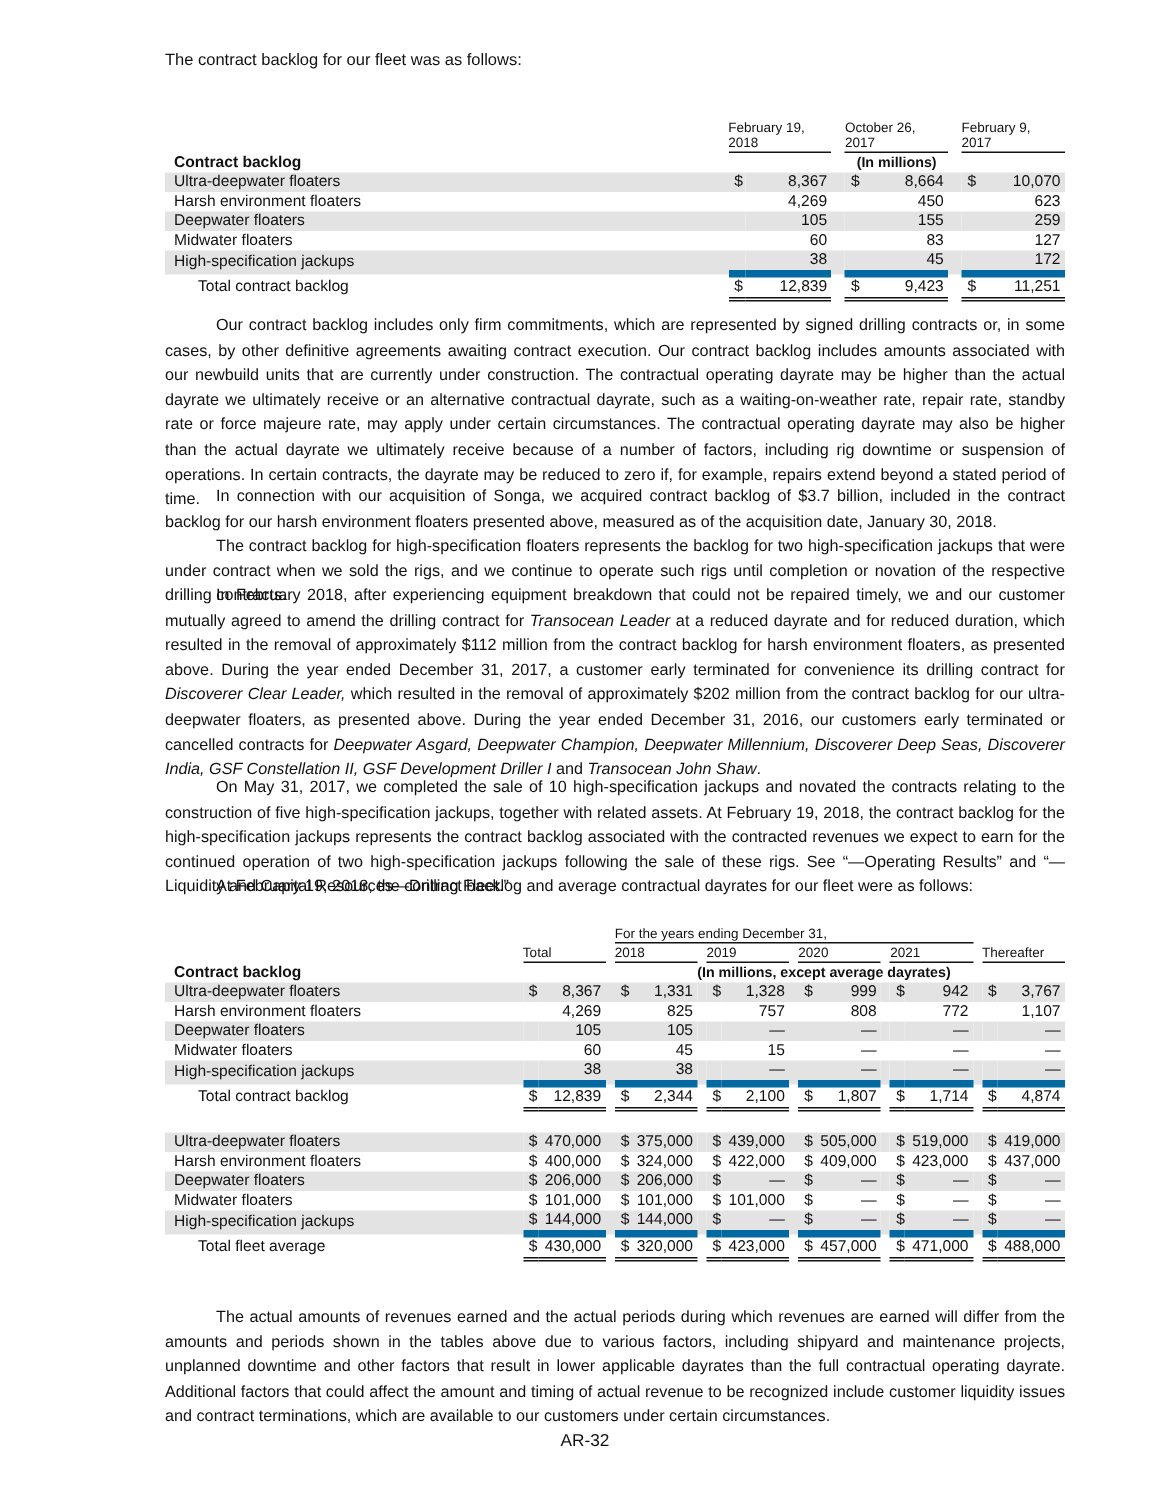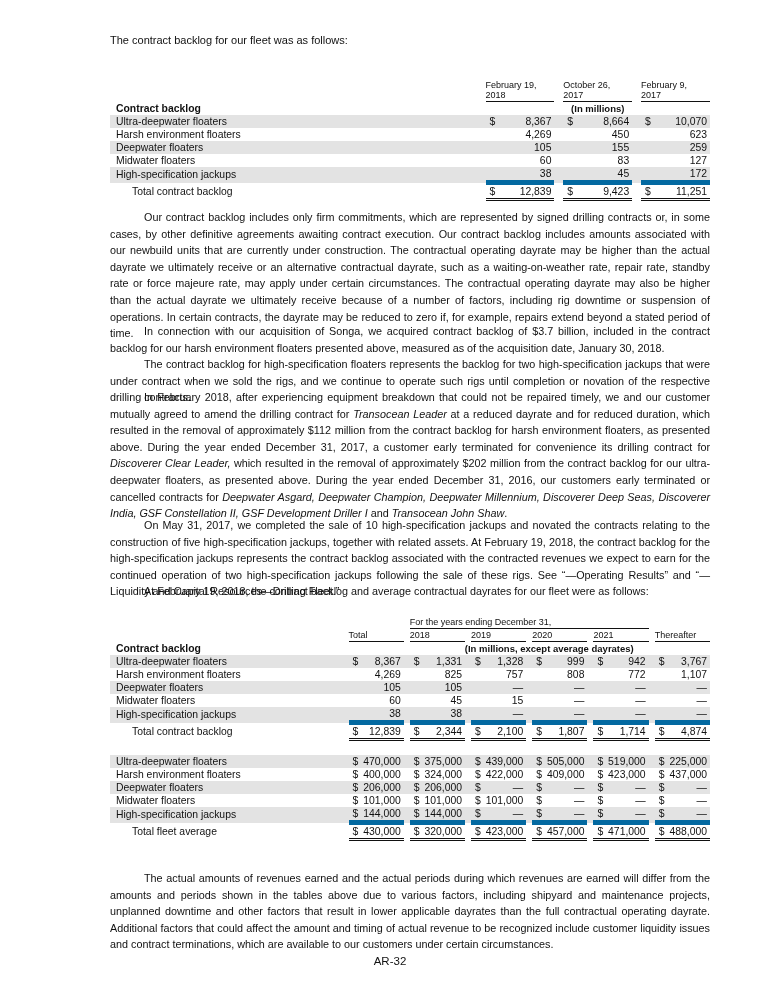--- a/index.html
+++ b/index.html
@@ -338,21 +338,21 @@
           <td class="cur">$</td>
           <td class="num">439,000</td>
           <td></td>
           <td class="cur">$</td>
           <td class="num">505,000</td>
           <td></td>
           <td class="cur">$</td>
           <td class="num">519,000</td>
           <td></td>
           <td class="cur">$</td>
-          <td class="num">225,000</td>
+          <td class="num">419,000</td>
         </tr>
         <tr>
           <td class="lbl">Harsh environment floaters</td>
           <td class="cur">$</td>
           <td class="num">400,000</td>
           <td></td>
           <td class="cur">$</td>
           <td class="num">324,000</td>
           <td></td>
           <td class="cur">$</td>

